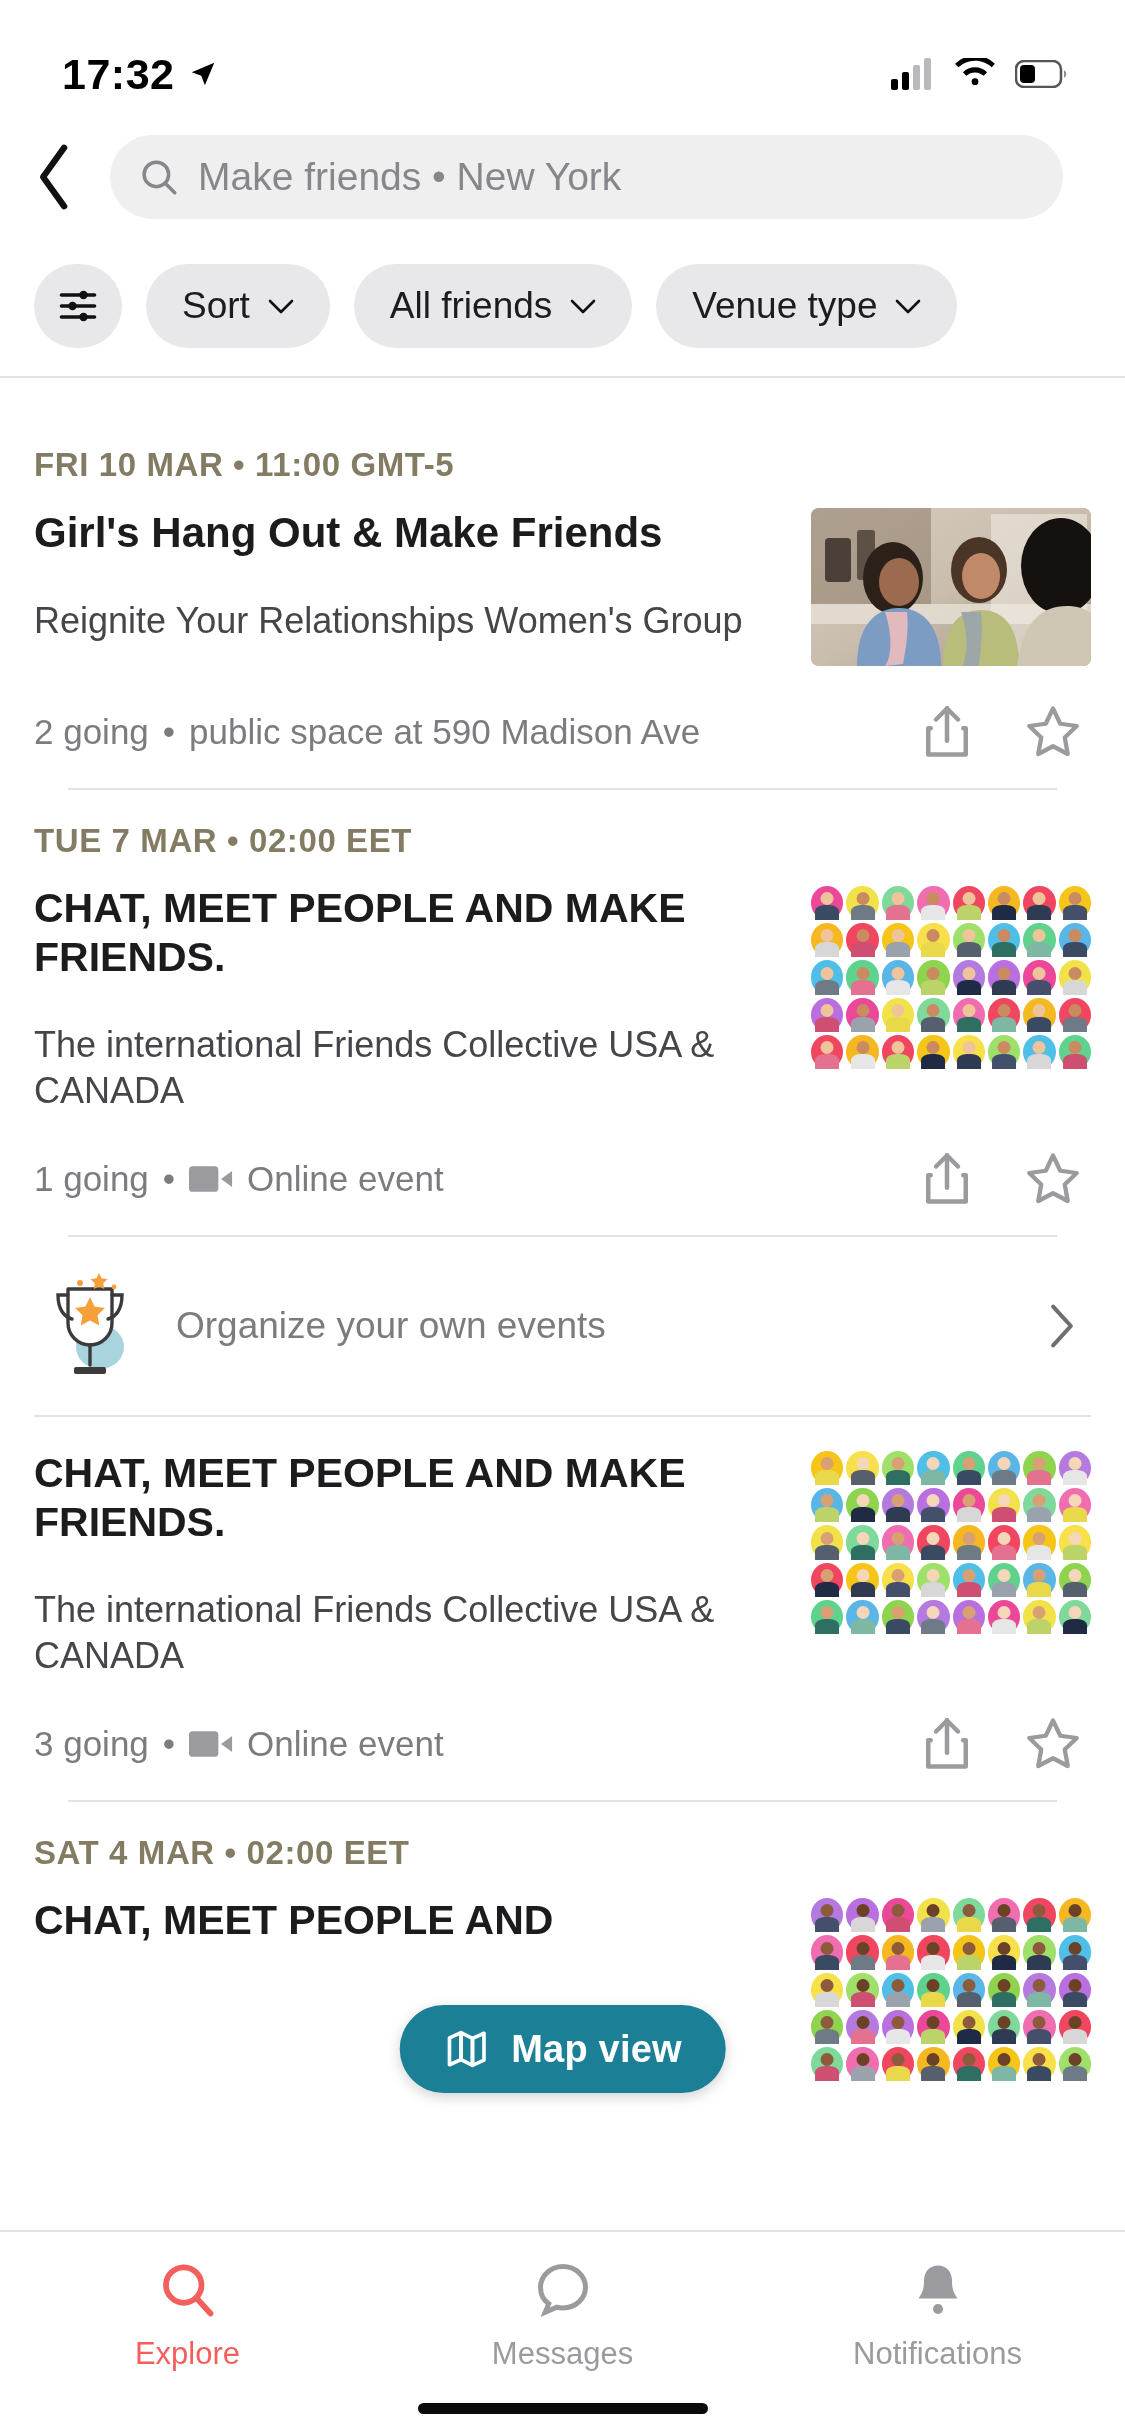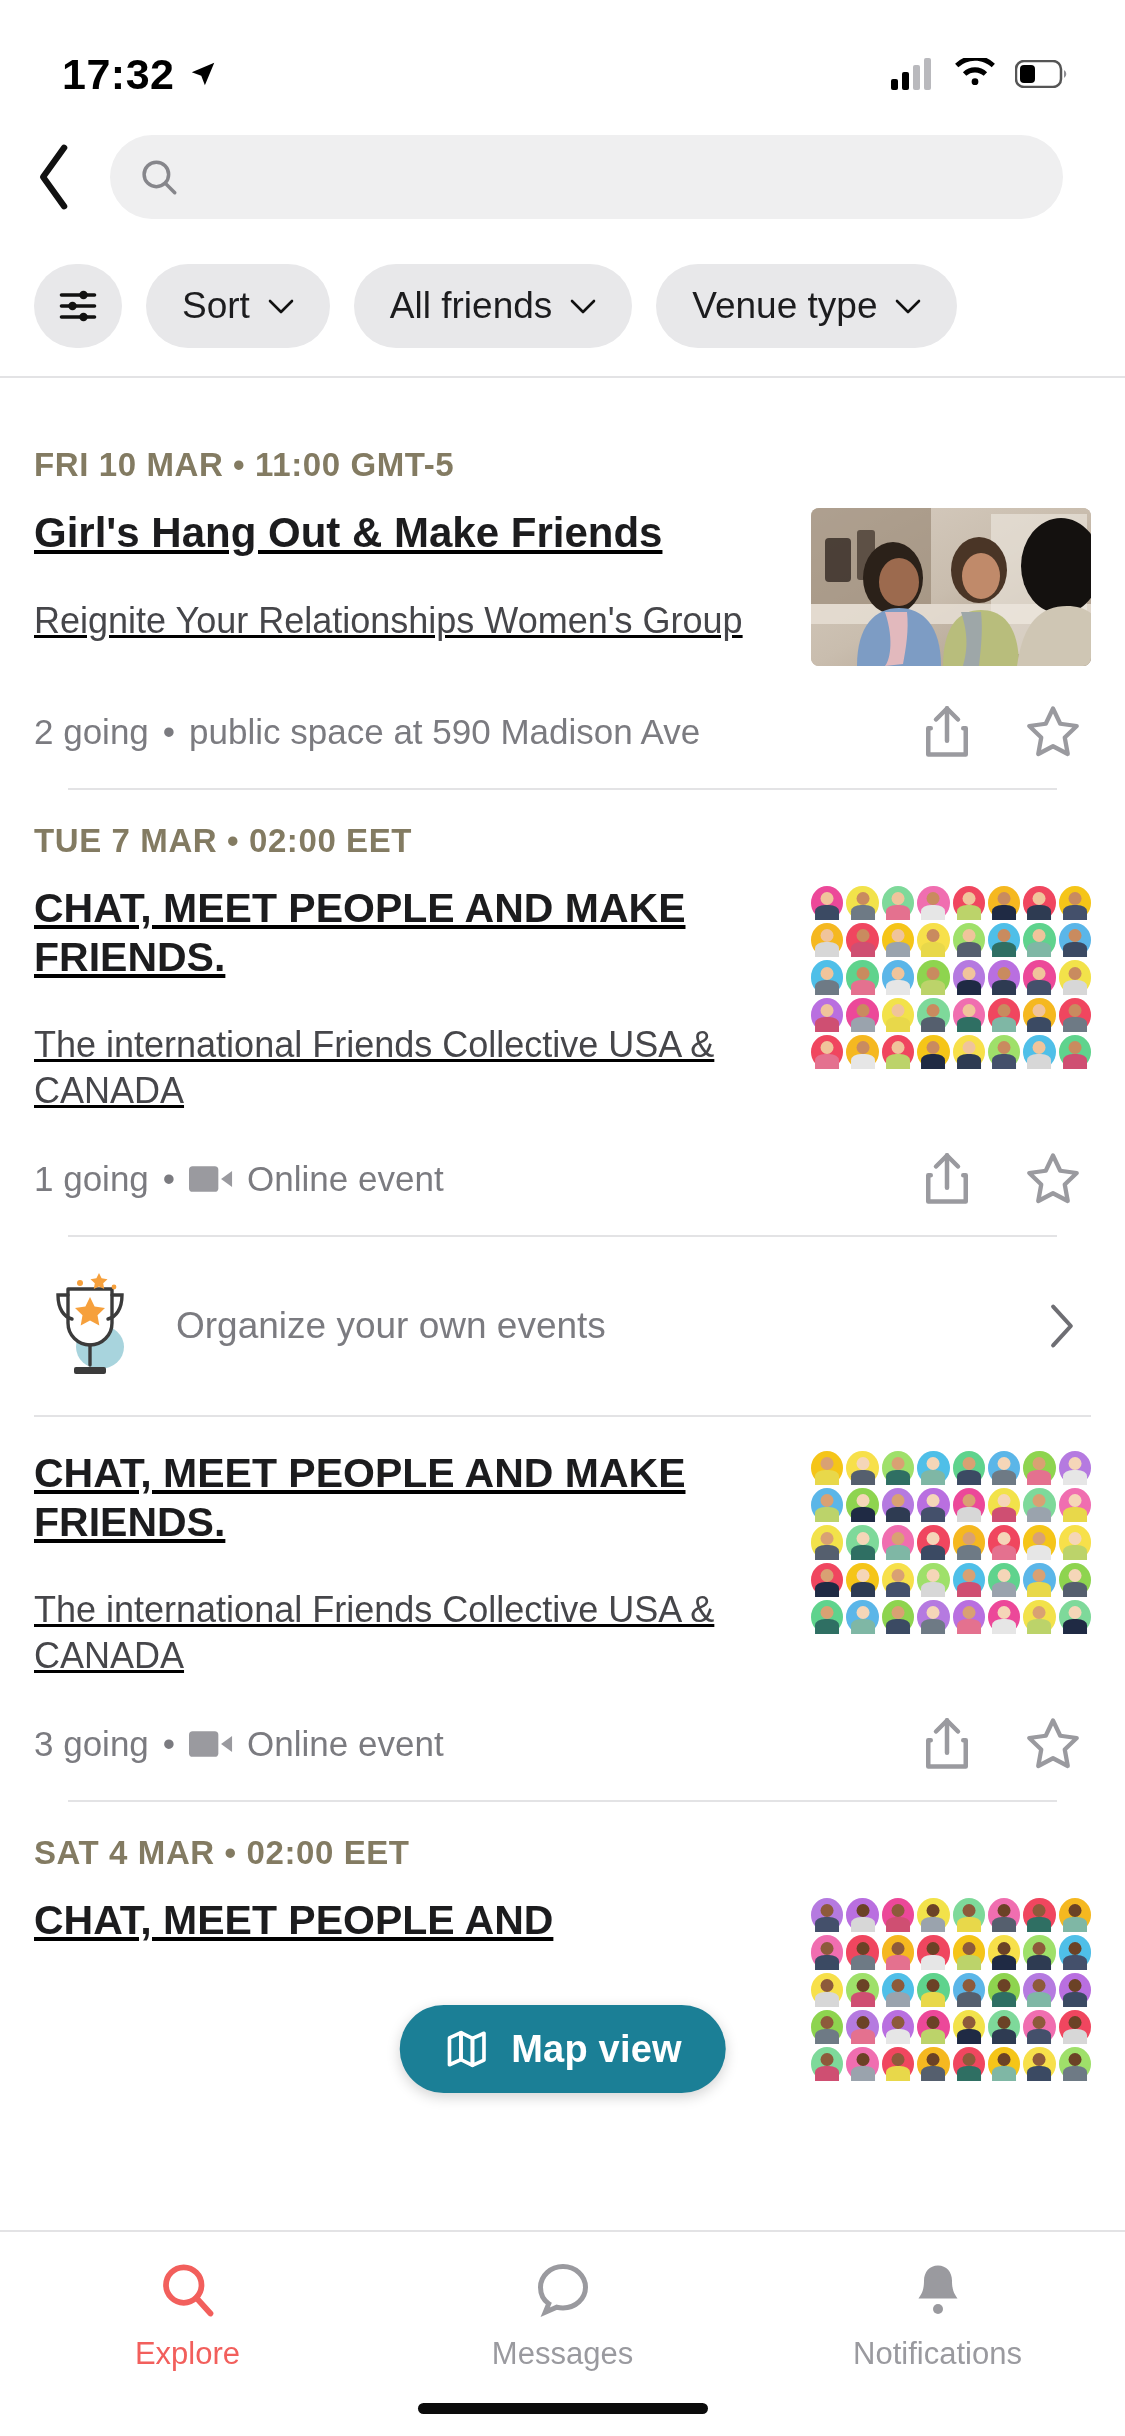--- a/index.html
+++ b/index.html
@@ -56,21 +56,21 @@
   .hairline { height: 2px; background:#e3e3e5; width:100%; }
   .hairline-inset { height: 2px; background:#e3e3e5; margin: 0 34px; }
 
   
   .card { padding: 32px 34px 0 34px; position:relative; }
   .card-date {
     font-size: 33px; font-weight: 700; color:#837b62;
     letter-spacing: 0.6px; margin-bottom: 24px; text-transform: uppercase;
   }
   .card-body { display:flex; gap: 22px; }
-  .card-main { flex:1; min-width:0;text-decoration:underline; }
+  .card-main { flex:1; min-width:0; }
   .card-title {
     font-size: 42px; font-weight: 700; color:#1c1c1e;
     line-height: 1.20; margin-bottom: 26px;
   }
   .card-title.caps { font-size: 41px; }
   .card-group {
     font-size: 36px; color:#46464a; line-height: 1.26; margin-top: 40px;
   }
   .card-media { width: 280px; flex: 0 0 280px; }
   .thumb-photo {
@@ -180,20 +180,21 @@
     <div class="back-btn">
       <svg width="44" height="74" viewBox="0 0 24 40">
         <path d="M17 4L5.5 20 17 36" fill="none" stroke="#111" stroke-width="3.4" stroke-linecap="round" stroke-linejoin="round"></path>
       </svg>
     </div>
     <div class="search-field">
       <svg width="42" height="42" viewBox="0 0 24 24">
         <circle cx="10.5" cy="10.5" r="7" fill="none" stroke="#86868b" stroke-width="2"></circle>
         <path d="M15.6 15.6L21 21" stroke="#86868b" stroke-width="2" stroke-linecap="round"></path>
       </svg>
+      <span class="search-text">Make friends • New York</span>
     </div>
   </div>
 
   <div class="chips">
     <div class="chip chip-icononly">
       <svg width="44" height="44" viewBox="0 0 24 24">
         <path d="M3 6h10M17 6h4M3 12h4M11 12h10M3 18h10M17 18h4" stroke="#111" stroke-width="2" stroke-linecap="round"></path>
         <circle cx="15" cy="6" r="2.3" fill="#111"></circle>
         <circle cx="9" cy="12" r="2.3" fill="#111"></circle>
         <circle cx="15" cy="18" r="2.3" fill="#111"></circle>

